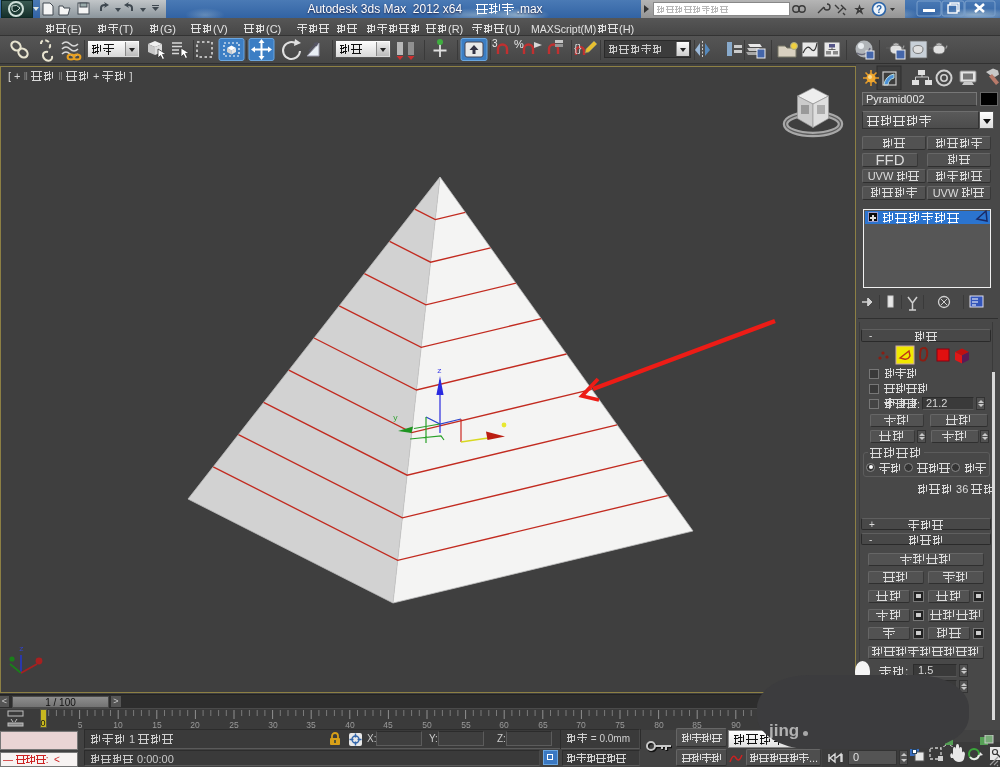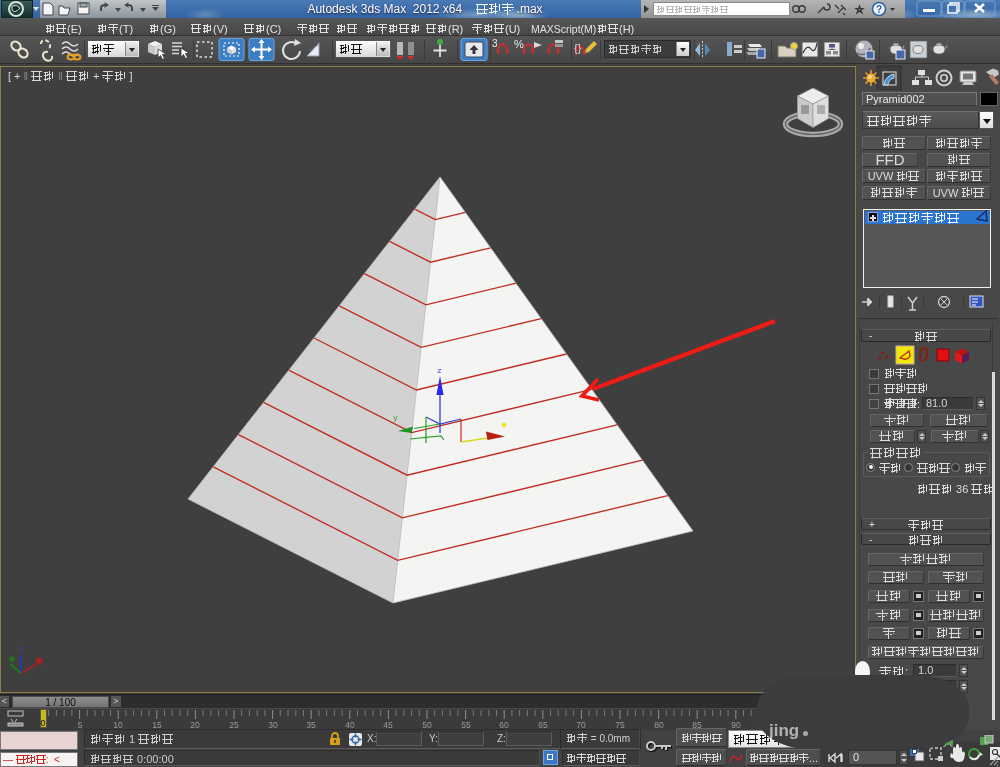--- a/index.html
+++ b/index.html
@@ -416,21 +416,21 @@
       <path d="M113 7 v8 l-7 3.5 v-8z" fill="#5a1a55"></path>
     </g>
 </svg>
 <div class="ck" style="left:869px;top:368.5px;background:#3a3a3a"></div>
 <div class="a" style="left:884px;top:367.5px;color:#dcdcdc;font-size:11px"><i class="g v3 " style="width:11px;height:11px;margin-right:0px"></i><i class="g v2 " style="width:11px;height:11px;margin-right:0px"></i><i class="g v3 " style="width:11px;height:11px;margin-right:0px"></i></div>
 <div class="ck" style="left:869px;top:383.5px;background:#3a3a3a"></div>
 <div class="a" style="left:884px;top:382.5px;color:#dcdcdc;font-size:11px"><i class="g  " style="width:11px;height:11px;margin-right:0px"></i><i class="g v3 " style="width:11px;height:11px;margin-right:0px"></i><i class="g  " style="width:11px;height:11px;margin-right:0px"></i><i class="g v3 " style="width:11px;height:11px;margin-right:0px"></i></div>
 <div class="ck" style="left:869px;top:398.5px;background:#444"></div>
 <div class="a" style="left:884px;top:397.5px;color:#dcdcdc;font-size:11px"><i class="g v2 " style="width:11px;height:11px;margin-right:0px"></i><i class="g v3 " style="width:11px;height:11px;margin-right:0px"></i><i class="g  " style="width:11px;height:11px;margin-right:0px"></i></div>
 <div class="a" style="left:884px;top:397.5px;color:#dcdcdc;font-size:11px"><i class="g v3 " style="width:11px;height:11px;margin-right:0px"></i><i class="g  " style="width:11px;height:11px;margin-right:0px"></i><i class="g v3 " style="width:11px;height:11px;margin-right:0px"></i>:</div>
-<div class="sunk" style="left:922px;top:397px;width:52px;height:13px;font-size:11px;padding:0 3px;line-height:11px">81.0</div>
+<div class="sunk" style="left:922px;top:397px;width:52px;height:13px;font-size:11px;padding:0 3px;line-height:11px">21.2</div>
 <div class="spin" style="left:976px;top:397px;height:13px"></div>
 <div class="btn" style="left:869.5px;top:413.5px;width:54px;height:13px;font-size:12px;line-height:11px"><i class="g v2 " style="width:12px;height:12px;margin-right:1px"></i><i class="g v3 " style="width:12px;height:12px;margin-right:1px"></i></div>
 <div class="btn" style="left:929.5px;top:413.5px;width:58px;height:13px;font-size:12px;line-height:11px"><i class="g  " style="width:12px;height:12px;margin-right:1px"></i><i class="g v3 " style="width:12px;height:12px;margin-right:1px"></i></div>
 <div class="btn" style="left:869.5px;top:429.5px;width:45px;height:13px;font-size:12px;line-height:11px"><i class="g  " style="width:12px;height:12px;margin-right:1px"></i><i class="g v3 " style="width:12px;height:12px;margin-right:1px"></i></div>
 <div class="spin" style="left:916.5px;top:429.5px;height:13px"></div>
 <div class="btn" style="left:930.5px;top:429.5px;width:48px;height:13px;font-size:12px;line-height:11px"><i class="g v2 " style="width:12px;height:12px;margin-right:1px"></i><i class="g v3 " style="width:12px;height:12px;margin-right:1px"></i></div>
 <div class="spin" style="left:979.5px;top:429.5px;height:13px"></div>
 <div class="a" style="left:863px;top:452px;width:127px;height:25px;border:1px solid #5c5c5c;border-radius:3px"></div>
 <div class="a" style="left:868px;top:446px;background:#484848;padding:0 2px;color:#dcdcdc;font-size:12px"><i class="g  " style="width:12px;height:12px;margin-right:1px"></i><i class="g v3 " style="width:12px;height:12px;margin-right:1px"></i><i class="g  " style="width:12px;height:12px;margin-right:1px"></i><i class="g v3 " style="width:12px;height:12px;margin-right:1px"></i></div>
 <div class="a" style="left:866px;top:462.5px;width:9px;height:9px;border-radius:50%;background:#333;border:1px solid #888">
@@ -467,21 +467,21 @@
 <div class="btn" style="left:868px;top:627px;width:42px;height:13px;font-size:12px;line-height:11px"><i class="g v2 " style="width:12px;height:12px;margin-right:1px"></i></div>
 <div class="a" style="left:913px;top:628px;width:11px;height:11px;background:#222;border:1px solid #777">
     <span style="position:absolute;left:2px;top:2px;width:5px;height:4px;background:#ccc"></span>
   </div>
 <div class="btn" style="left:928px;top:627px;width:42px;height:13px;font-size:12px;line-height:11px"><i class="g v3 " style="width:12px;height:12px;margin-right:1px"></i><i class="g  " style="width:12px;height:12px;margin-right:1px"></i></div>
 <div class="a" style="left:973px;top:628px;width:11px;height:11px;background:#222;border:1px solid #777">
     <span style="position:absolute;left:2px;top:2px;width:5px;height:4px;background:#ccc"></span>
   </div>
 <div class="btn" style="left:868px;top:645.5px;width:115.5px;height:13px;font-size:12px;line-height:11px"><i class="g v3 " style="width:11px;height:11px;margin-right:1px"></i><i class="g  " style="width:11px;height:11px;margin-right:1px"></i><i class="g v3 " style="width:11px;height:11px;margin-right:1px"></i><i class="g v2 " style="width:11px;height:11px;margin-right:1px"></i><i class="g v3 " style="width:11px;height:11px;margin-right:1px"></i><i class="g  " style="width:11px;height:11px;margin-right:1px"></i><i class="g v3 " style="width:11px;height:11px;margin-right:1px"></i><i class="g  " style="width:11px;height:11px;margin-right:1px"></i><i class="g v3 " style="width:11px;height:11px;margin-right:1px"></i></div>
 <div class="a" style="left:879px;top:665px;color:#dcdcdc;font-size:12px"><i class="g v2 " style="width:12px;height:12px;margin-right:1px"></i><i class="g v3 " style="width:12px;height:12px;margin-right:1px"></i>:</div>
-<div class="sunk" style="left:913px;top:664px;width:44px;height:13px;font-size:11px;padding:0 4px;line-height:11px">1.0</div>
+<div class="sunk" style="left:913px;top:664px;width:44px;height:13px;font-size:11px;padding:0 4px;line-height:11px">1.5</div>
 <div class="spin" style="left:959px;top:664px;height:13px"></div>
 <div class="sunk" style="left:913px;top:680px;width:44px;height:13px"></div>
 <div class="spin" style="left:959px;top:680px;height:13px"></div>
 <div class="a" style="left:992px;top:372px;width:3px;height:348px;background:#d8d8d8"></div>
 <div class="a" style="left:0;top:694px;width:856px;height:14px;background:#2d2d2d;border-top:1px solid #222"></div>
 <div class="a" style="left:0;top:696px;width:9px;height:11px;background:#555;color:#ccc;font-size:9px;text-align:center;line-height:11px">&lt;</div>
 <div class="a" style="left:12px;top:695.5px;width:97px;height:12px;background:linear-gradient(#8e8e8e,#737373);border:1px solid #4a4a4a;color:#111;font-size:10px;text-align:center;line-height:11px">1 / 100</div>
 <div class="a" style="left:111px;top:696px;width:10px;height:11px;background:#555;color:#ccc;font-size:9px;text-align:center;line-height:11px">&gt;</div>
 <div class="a" style="left:0;top:708px;width:856px;height:22px;background:#3b3b3b;border-top:1px solid #4a4a4a"></div>
 <svg class="a" style="left:0;top:708px" width="856" height="22">

